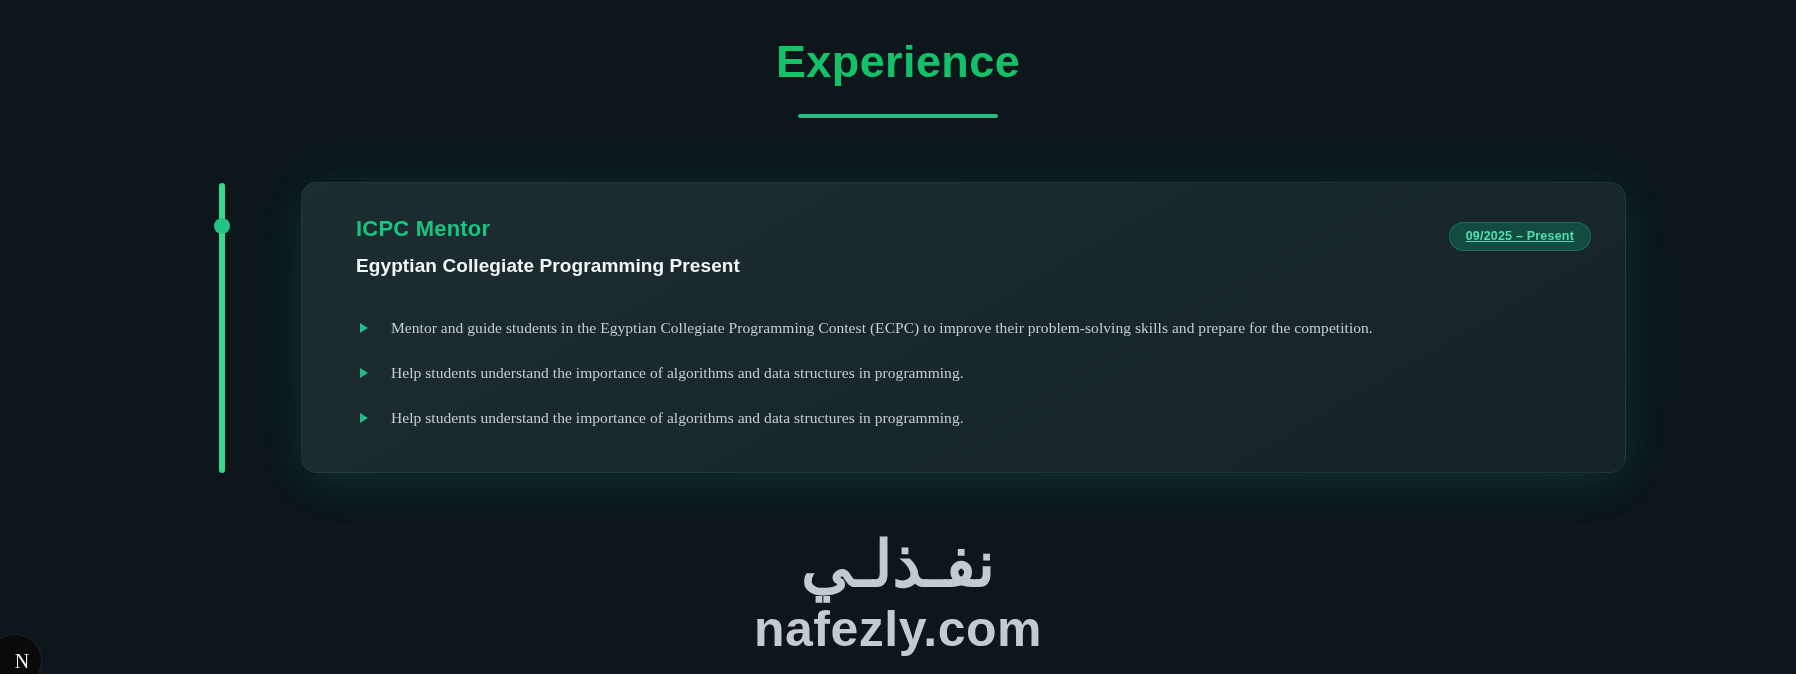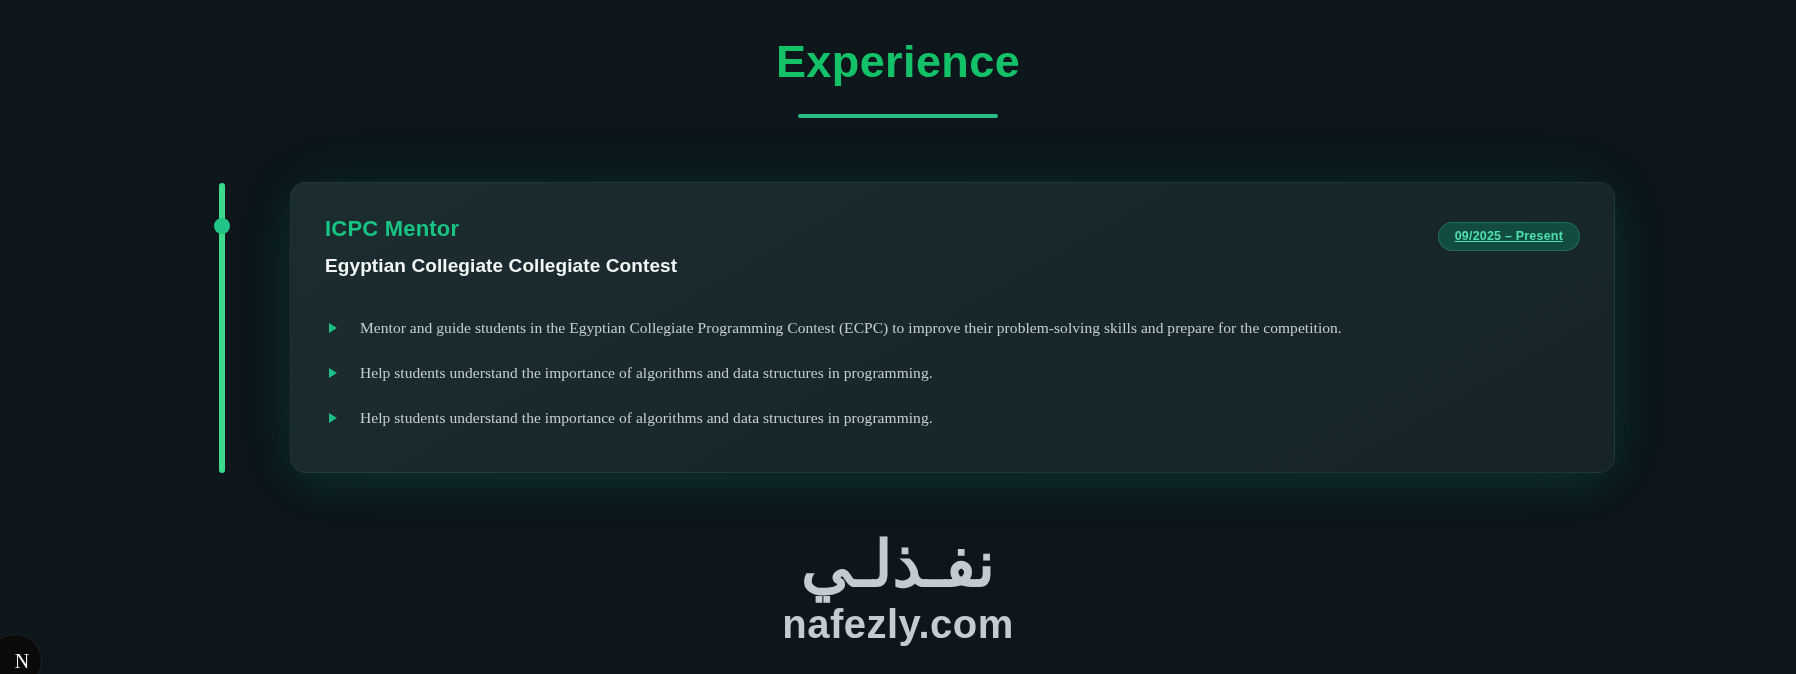--- a/index.html
+++ b/index.html
@@ -65,30 +65,30 @@
     top: 35px;
     width: 16px;
     height: 16px;
     border-radius: 50%;
     background: #22c587;
     box-shadow: 0 0 0 3px rgba(12,22,27,0.0);
   }
 
   .exp-card {
     position: absolute;
-    left: 290px;
+    left: 301px;
     top: -1px;
     width: 1325px;
     height: 291px;
     border-radius: 16px;
     background: linear-gradient(150deg, #1c2d30 0%, #18272b 55%, #16242a 100%);
     border: 1px solid rgba(86,150,140,0.14);
     box-shadow: 0 14px 46px -6px rgba(22,160,120,0.16),
                 0 0 70px -10px rgba(20,140,110,0.14);
-    padding: 34px 36px 28px 34px;
+    padding: 34px 36px 28px 54px;
   }
 
   .card-head {
     position: relative;
     height: 74px;
   }
 
   .role-title {
     font-size: 22px;
     font-weight: bold;
@@ -164,21 +164,21 @@
     font-size: 64px;
     font-weight: bold;
     color: #c3cbd0;
     line-height: 1;
     direction: rtl;
     letter-spacing: 1px;
   }
 
   .wm-latin {
     margin-top: 8px;
-    font-size: 40px;
+    font-size: 50px;
     font-weight: bold;
     color: #c3cbd0;
     line-height: 1;
     letter-spacing: 0.5px;
   }
 
   
   .dev-indicator {
     position: absolute;
     left: 0px;
@@ -211,21 +211,21 @@
 
 <div class="timeline-wrap">
 
   <div class="timeline-rail"></div>
   <div class="timeline-dot"></div>
 
   <div class="exp-card">
 
     <div class="card-head">
       <div class="role-title">ICPC Mentor</div>
-      <div class="org-name">Egyptian Collegiate Collegiate Contest</div>
+      <div class="org-name">Egyptian Collegiate Programming Present</div>
       <div class="date-badge">09/2025 – Present</div>
     </div>
 
     <ul class="bullets">
       <li class="bullet">
         <span class="bullet-marker"></span>
         <span>Mentor and guide students in the Egyptian Collegiate Programming Contest (ECPC) to improve their problem-solving skills and prepare for the competition.</span>
       </li>
       <li class="bullet">
         <span class="bullet-marker"></span>

